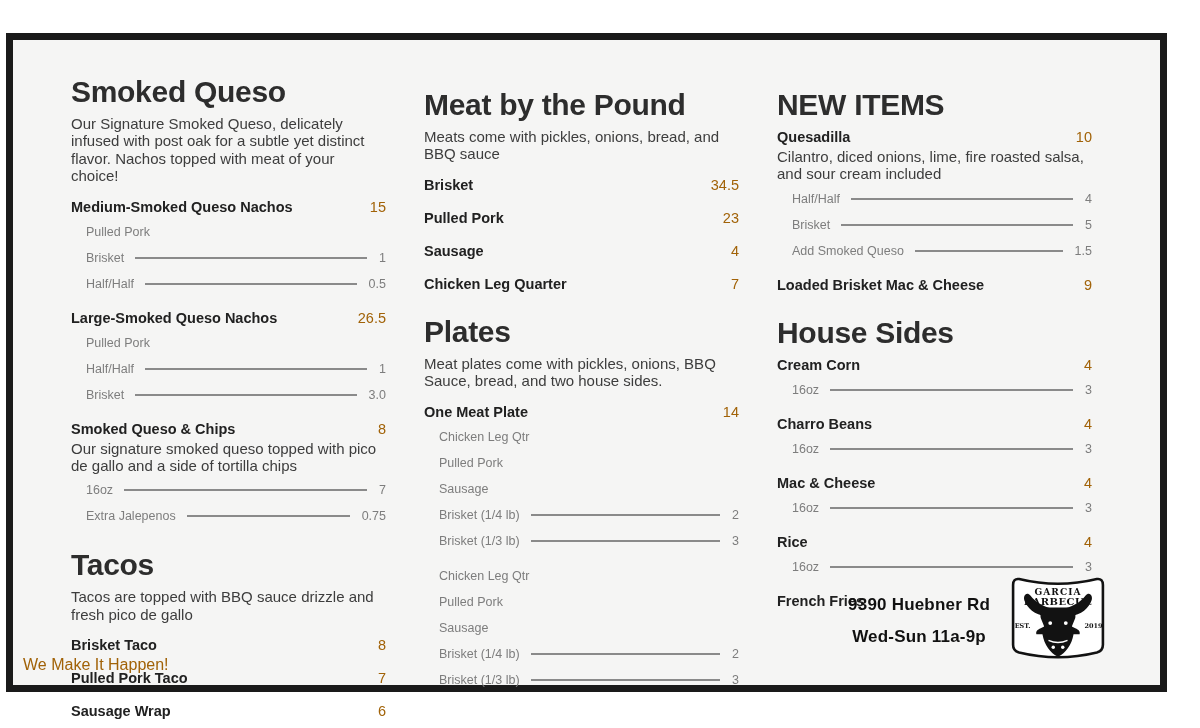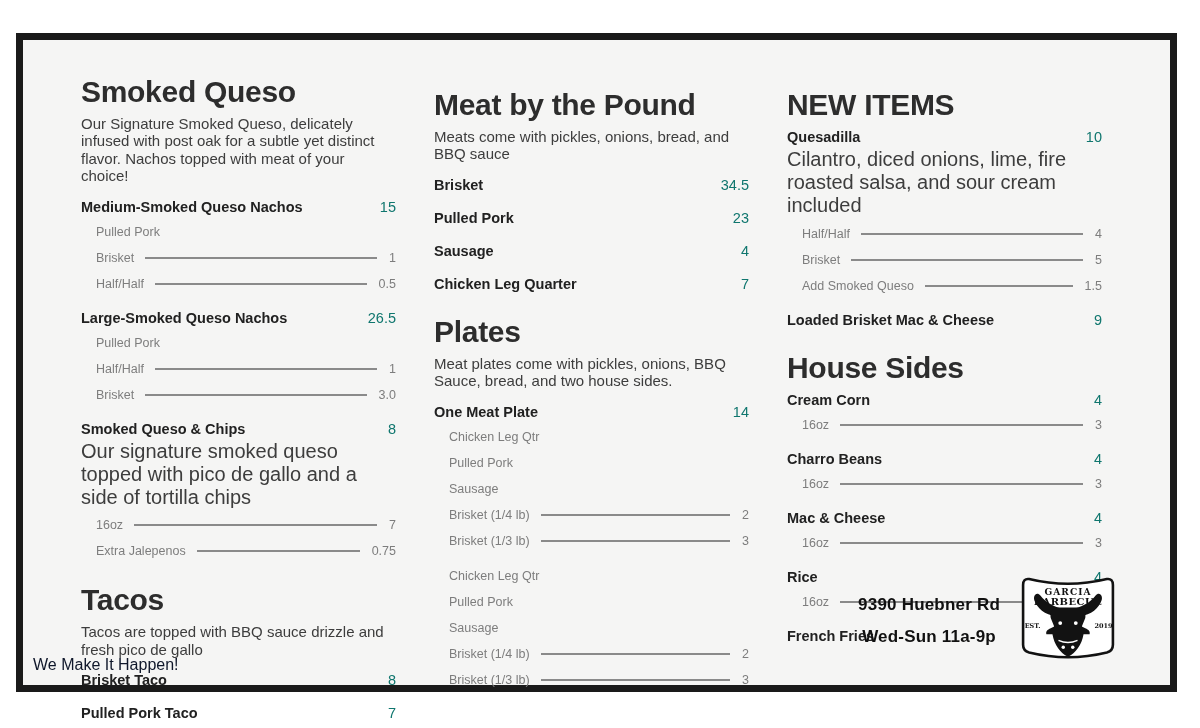--- a/index.html
+++ b/index.html
@@ -2,48 +2,48 @@
 <html><head>
 <meta charset="utf-8">
 <style>
   html,body{margin:0;padding:0;}
   body{
     width:1200px;height:728px;position:relative;background:#ffffff;
     font-family:"Liberation Sans","DejaVu Sans",sans-serif;
     -webkit-font-smoothing:antialiased;overflow:hidden;
   }
   .frame{
-    position:absolute;left:16px;top:33px;width:1161px;height:659px;
+    position:absolute;left:6px;top:33px;width:1161px;height:659px;
     border:7px solid #1a1a1a;background:#f5f5f4;box-sizing:border-box;
   }
   .columns{
     position:absolute;left:58px;top:35px;width:1022px;
     display:grid;grid-template-columns:315px 315px 315px;column-gap:38px;
   }
   .menu-column:nth-child(2),.menu-column:nth-child(3){padding-top:13px;}
   .menu-section + .menu-section{margin-top:22px;}
   .section-title{
     margin:0 0 7px 0;font-size:30px;font-weight:700;color:#2d2d2d;
     letter-spacing:-0.3px;line-height:1.1;
   }
   .section-desc{
     margin:0 0 13px 0;font-size:15px;color:#3d3d3d;line-height:1.16;
   }
   .menu-item{margin-bottom:15px;}
   .item-row{display:flex;justify-content:space-between;align-items:flex-end;line-height:18px;}
   .item-name{font-size:14.5px;font-weight:700;color:#212121;}
-  .item-price{font-size:14.5px;color:#0f766e;}
-  .item-desc{margin:2px 0 0 0;font-size:20px;color:#3d3d3d;line-height:1.16;}
+  .item-price{font-size:14.5px;color:#a16207;}
+  .item-desc{margin:2px 0 0 0;font-size:15px;color:#3d3d3d;line-height:1.16;}
   .options{margin-top:6px;padding-left:15px;}
   .opt-row{display:flex;align-items:center;height:20px;margin-top:6px;}
   .opt-label{font-size:12.5px;color:#7d7d7d;white-space:nowrap;}
   .opt-line{flex:1;height:0;border-top:2px solid #8a8a8a;margin:0 12px 0 11px;}
   .opt-price{font-size:12.5px;color:#7d7d7d;white-space:nowrap;}
   .tagline{
-    position:absolute;left:10px;bottom:11px;font-size:16px;color:#0f172a;
+    position:absolute;left:10px;bottom:11px;font-size:16px;color:#a16207;
   }
   .footer-right{
     position:absolute;right:50px;bottom:17px;
     display:flex;align-items:center;gap:16px;
   }
   .address{
     text-align:center;font-weight:700;font-size:17px;color:#111111;
     line-height:32px;letter-spacing:0.2px;
   }
   .logo{width:104px;height:95px;display:block;}

